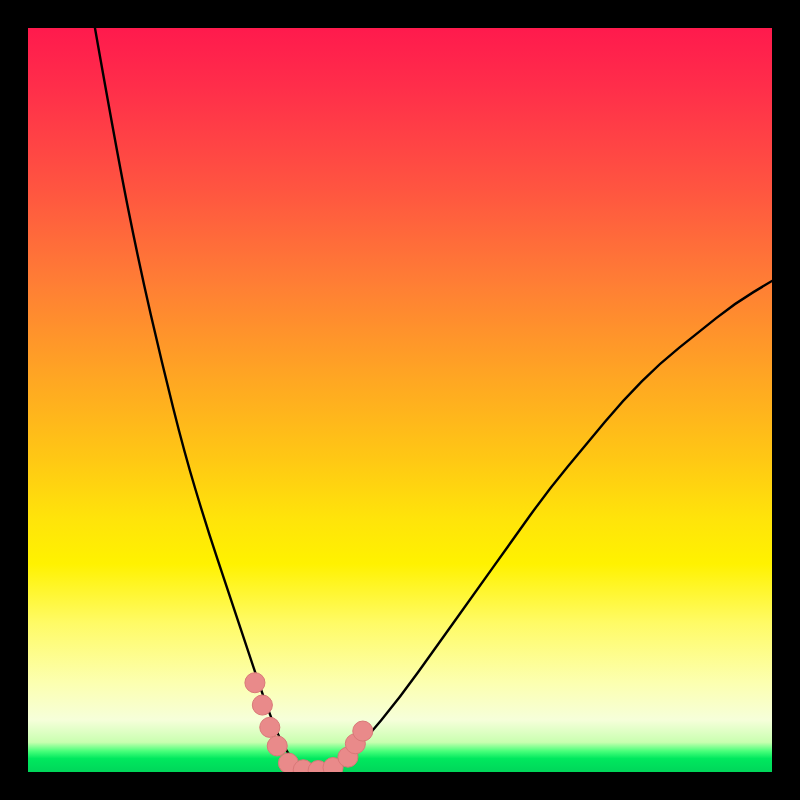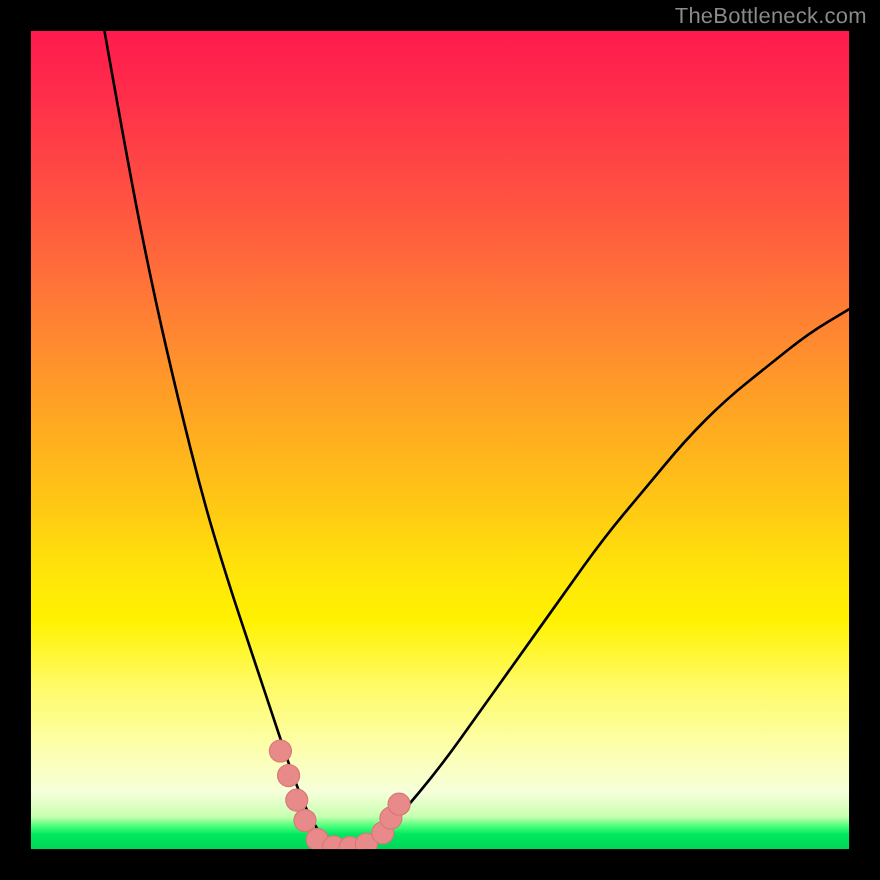--- a/index.html
+++ b/index.html
@@ -60,21 +60,20 @@
     color: #8a8a8a;
     font-size: 20px;
     letter-spacing: 0.2px;
     user-select: none;
   }
 </style>
 </head>
 <body>
 
 <div class="frame">
-  <div class="watermark">TheBottleneck.com</div>
 
   <div class="plot-area">
     <div class="gradient"></div>
     <svg class="curve-svg" viewBox="0 0 744 744" preserveAspectRatio="none">
       <path id="curve-path" fill="none" stroke-width="2.4" stroke-linecap="round" stroke-linejoin="round" d="M 66.96 0.00 Q 89.28 126.48 100.44 182.28 Q 111.60 238.08 122.76 286.44 Q 133.92 334.80 145.08 379.44 Q 156.24 424.08 167.40 461.28 Q 178.56 498.48 189.72 531.96 Q 200.88 565.44 212.04 598.92 Q 223.20 632.40 230.64 654.72 Q 238.08 677.04 245.52 695.64 Q 252.96 714.24 260.40 725.40 Q 267.84 736.56 275.28 740.28 Q 282.72 744.00 290.16 744.00 Q 297.60 744.00 305.04 740.28 Q 312.48 736.56 323.64 725.40 Q 334.80 714.24 353.40 691.92 Q 372.00 669.60 390.60 643.56 Q 409.20 617.52 427.80 591.48 Q 446.40 565.44 465.00 539.40 Q 483.60 513.36 502.20 487.32 Q 520.80 461.28 539.40 438.96 Q 558.00 416.64 576.60 394.32 Q 595.20 372.00 613.80 353.40 Q 632.40 334.80 651.00 319.92 Q 669.60 305.04 688.20 290.16 Q 706.80 275.28 725.40 264.12 T 744.00 252.96" stroke="#000000"></path>
       <g id="marker-group">
           <circle cx="226.92" cy="654.72" r="10.04" fill="#e98a8a" stroke="#d97878" stroke-width="1"></circle>
           <circle cx="234.36" cy="677.04" r="10.04" fill="#e98a8a" stroke="#d97878" stroke-width="1"></circle>
           <circle cx="241.80" cy="699.36" r="10.04" fill="#e98a8a" stroke="#d97878" stroke-width="1"></circle>
           <circle cx="249.24" cy="717.96" r="10.04" fill="#e98a8a" stroke="#d97878" stroke-width="1"></circle>

